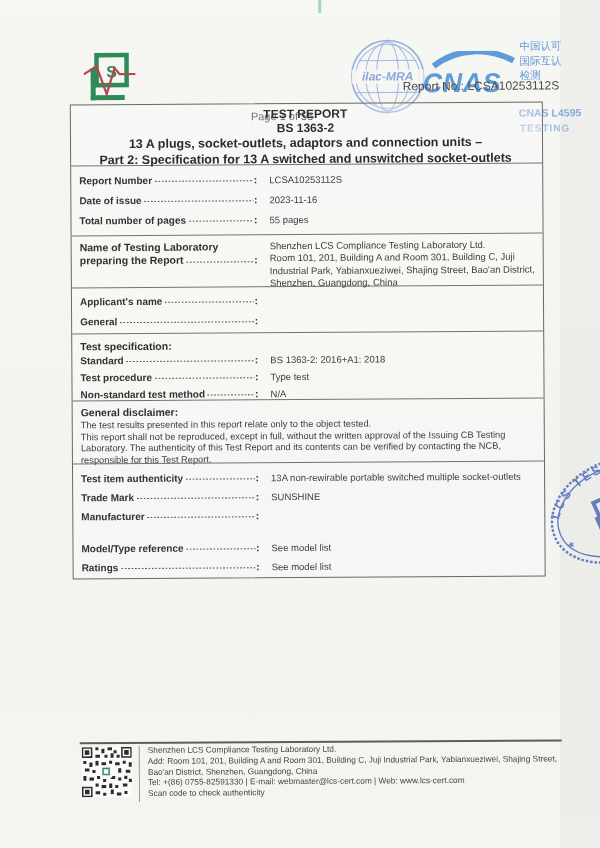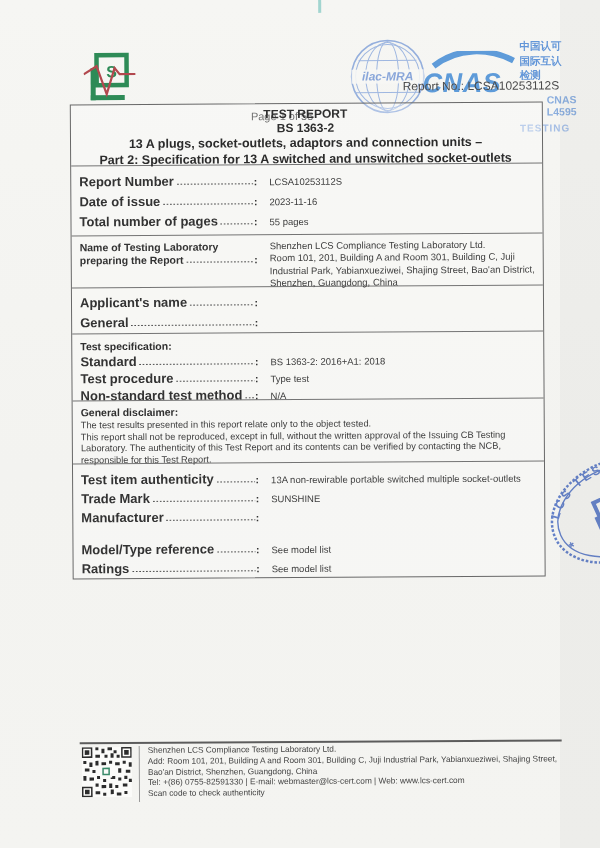--- a/index.html
+++ b/index.html
@@ -8,23 +8,23 @@
         background:linear-gradient(180deg,#f6f6f3 0%,#f3f3f0 55%,#f4f4f1 100%);
         color:#3a3a3a;}
   .page::after{content:"";position:absolute;top:0;right:0;width:40px;height:100%;
         background:rgba(120,120,115,0.05);pointer-events:none;}
   .scan{position:absolute;inset:0;transform:rotate(-0.35deg);transform-origin:50% 55%;}
   .abs{position:absolute;}
 
   
   .page-indicator{left:253px;top:74px;font-size:11px;color:#3f3f3f;margin-top:36px;}
   .report-no-overlay{left:405px;top:80px;font-size:12px;color:#4b4b4b;white-space:nowrap;}
-  .cn-block{left:522px;top:40px;font-size:10.5px;line-height:14.5px;color:#4a86d4;font-weight:bold;opacity:.85;}
+  .cn-block{left:522px;top:40px;font-size:10.5px;line-height:14.5px;color:#4a86d4;font-weight:normal;opacity:.85;}
   .cnas-testing{left:522px;top:84px;font-size:10px;font-weight:bold;color:#9db9e4;letter-spacing:1px;opacity:.9;margin-top:40px;}
-  .cnas-cert{left:521px;top:95px;font-size:10.5px;font-weight:bold;color:#7fa6dc;opacity:.9;margin-left:28px;}
+  .cnas-cert{left:521px;top:108px;font-size:10.5px;font-weight:bold;color:#7fa6dc;opacity:.9;}
   .artifact{left:321px;top:0;width:3px;height:13px;background:#7fc7c0;opacity:.7;}
 
   
   .report-table{left:72px;top:103px;width:471px;border:1.5px solid #686868;background:rgba(255,255,255,0.25);}
   .sec{border-bottom:1.4px solid #747474;position:relative;box-sizing:border-box;padding:0 10px 0 8px;}
   .sec:last-child{border-bottom:none;}
   .title-block{height:61px;text-align:center;padding-top:3px;}
   .t1{font-size:12px;font-weight:bold;line-height:14px;color:#2f2f2f;}
   .t2{font-size:12px;font-weight:bold;line-height:14px;color:#2f2f2f;}
   .t3{font-size:12.5px;font-weight:bold;line-height:16px;color:#2b2b2b;}
@@ -34,21 +34,21 @@
   .sec-c{height:52px;padding-top:5px;}
   .sec-d{height:46px;padding-top:7px;}
   .sec-e{height:67px;padding-top:5px;}
   .sec-f{height:63px;padding-top:4px;}
   .sec-g{height:114px;padding-top:8px;}
 
   .row{display:flex;align-items:baseline;height:20px;}
   .row.tight{height:19px;}
   .row.spec{height:17px;}
   .lhs{display:flex;align-items:baseline;width:178px;flex:0 0 178px;}
-  .lbl{font-size:13px;font-weight:bold;color:#333;white-space:nowrap;}
+  .lbl{font-size:10px;font-weight:bold;color:#333;white-space:nowrap;}
   .leader{flex:1;align-self:flex-end;height:3px;margin:0 1px 3px 2px;
           background-image:radial-gradient(circle,#4c4c4c 0.7px,transparent 0.9px);
           background-size:3.4px 3px;background-repeat:repeat-x;background-position:left bottom;}
   .colon{font-size:10.5px;font-weight:bold;color:#333;}
   .val{font-size:9.5px;color:#3d3d3d;margin-left:12px;white-space:nowrap;}
 
   .heading{font-size:10.5px;font-weight:bold;color:#2f2f2f;line-height:15px;}
   .para{font-size:9.3px;color:#3d3d3d;line-height:11.6px;}
 
   .lab-grid{display:flex;}

